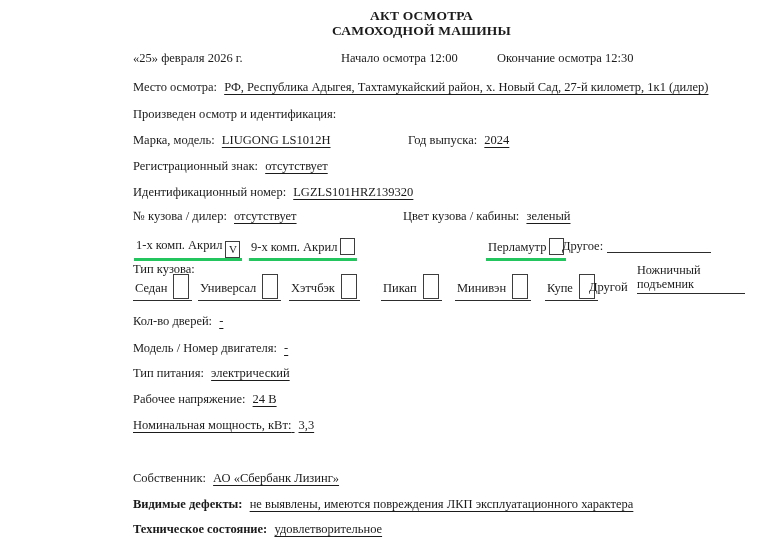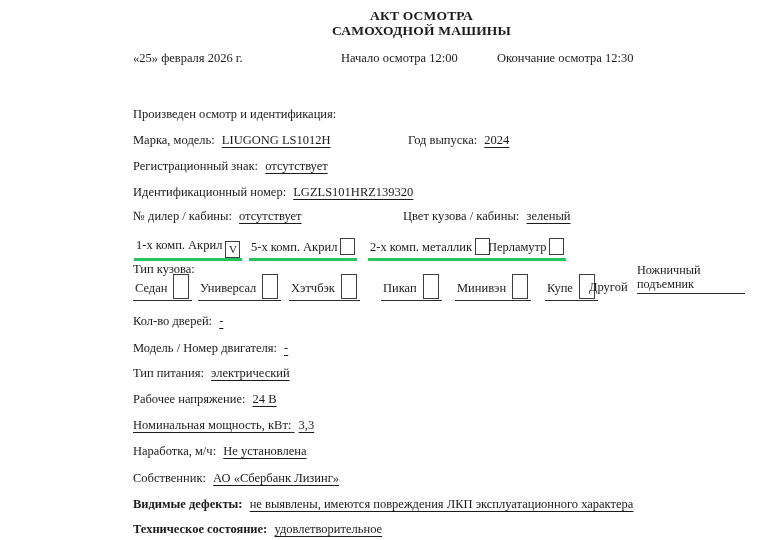--- a/index.html
+++ b/index.html
@@ -49,20 +49,24 @@
 
     <div class="row title" style="top:8px">АКТ ОСМОТРА</div>
     <div class="row title" style="top:23px">САМОХОДНОЙ МАШИНЫ</div>
 
     <div class="row" style="top:51px">
       <span class="abs" style="left:0">«25» февраля 2026 г.</span>
       <span class="abs" style="left:208px">Начало осмотра 12:00</span>
       <span class="abs" style="left:364px">Окончание осмотра 12:30</span>
     </div>
 
+    <div class="row" style="top:80px">
+      <span class="lbl">Место осмотра:</span>
+      <span class="val u">РФ, Республика Адыгея, Тахтамукайский район, х. Новый Сад, 27-й километр, 1к1 (дилер)</span>
+    </div>
 
     <div class="row" style="top:107px">Произведен осмотр и идентификация:</div>
 
     <div class="row" style="top:133px">
       <span class="lbl">Марка, модель:</span>
       <span class="val u">LIUGONG LS1012H</span>
       <span class="abs" style="left:275px">
         <span class="lbl">Год выпуска:</span>
         <span class="val u">2024</span>
       </span>
@@ -72,40 +76,40 @@
       <span class="lbl">Регистрационный знак:</span>
       <span class="val u">отсутствует</span>
     </div>
 
     <div class="row" style="top:185px">
       <span class="lbl">Идентификационный номер:</span>
       <span class="val u">LGZLS101HRZ139320</span>
     </div>
 
     <div class="row" style="top:209px">
-      <span class="lbl">№ дилер / кабины:</span>
+      <span class="lbl">№ кузова / дилер:</span>
       <span class="val u">отсутствует</span>
       <span class="abs" style="left:270px">
         <span class="lbl">Цвет кузова / кабины:</span>
         <span class="val u">зеленый</span>
       </span>
     </div>
 
     <div class="row" style="top:238px; height:20px">
       <span class="opt" style="left:1px">
         <span>1-х комп. Акрил</span><span class="cb">V</span>
       </span>
       <span class="opt" style="left:116px">
-        <span>5-х комп. Акрил</span><span class="cb"></span>
-      </span>
-      <span class="opt" style="left:235px">
-        <span>2-х комп. металлик</span><span class="cb"></span>
+        <span>9-х комп. Акрил</span><span class="cb"></span>
       </span>
       <span class="opt" style="left:353px">
         <span>Перламутр</span><span class="cb"></span>
+      </span>
+      <span class="abs" style="left:429px">
+        <span>Другое:</span><span class="blank-line"></span>
       </span>
     </div>
 
     <div class="row" style="top:262px">Тип кузова:</div>
 
     <div class="btrow" style="top:271px">
       <span class="bt-cell" style="left:0">
         <span>Седан</span><span class="cb-tall"></span>
       </span>
       <span class="bt-cell" style="left:156px">
@@ -145,24 +149,20 @@
     <div class="row" style="top:392px">
       <span class="lbl">Рабочее напряжение:</span>
       <span class="val u">24 В</span>
     </div>
 
     <div class="row u-all" style="top:418px">
       <span class="lbl">Номинальная мощность, кВт:</span>
       <span class="val">3,3</span>
     </div>
 
-    <div class="row" style="top:444px">
-      <span class="lbl">Наработка, м/ч:</span>
-      <span class="val u">Не установлена</span>
-    </div>
 
     <div class="row" style="top:471px">
       <span class="lbl">Собственник:</span>
       <span class="val u">АО «Сбербанк Лизинг»</span>
     </div>
 
     <div class="row" style="top:497px">
       <span class="lbl b">Видимые дефекты:</span>
       <span class="val u">не выявлены, имеются повреждения ЛКП эксплуатационного характера</span>
     </div>

